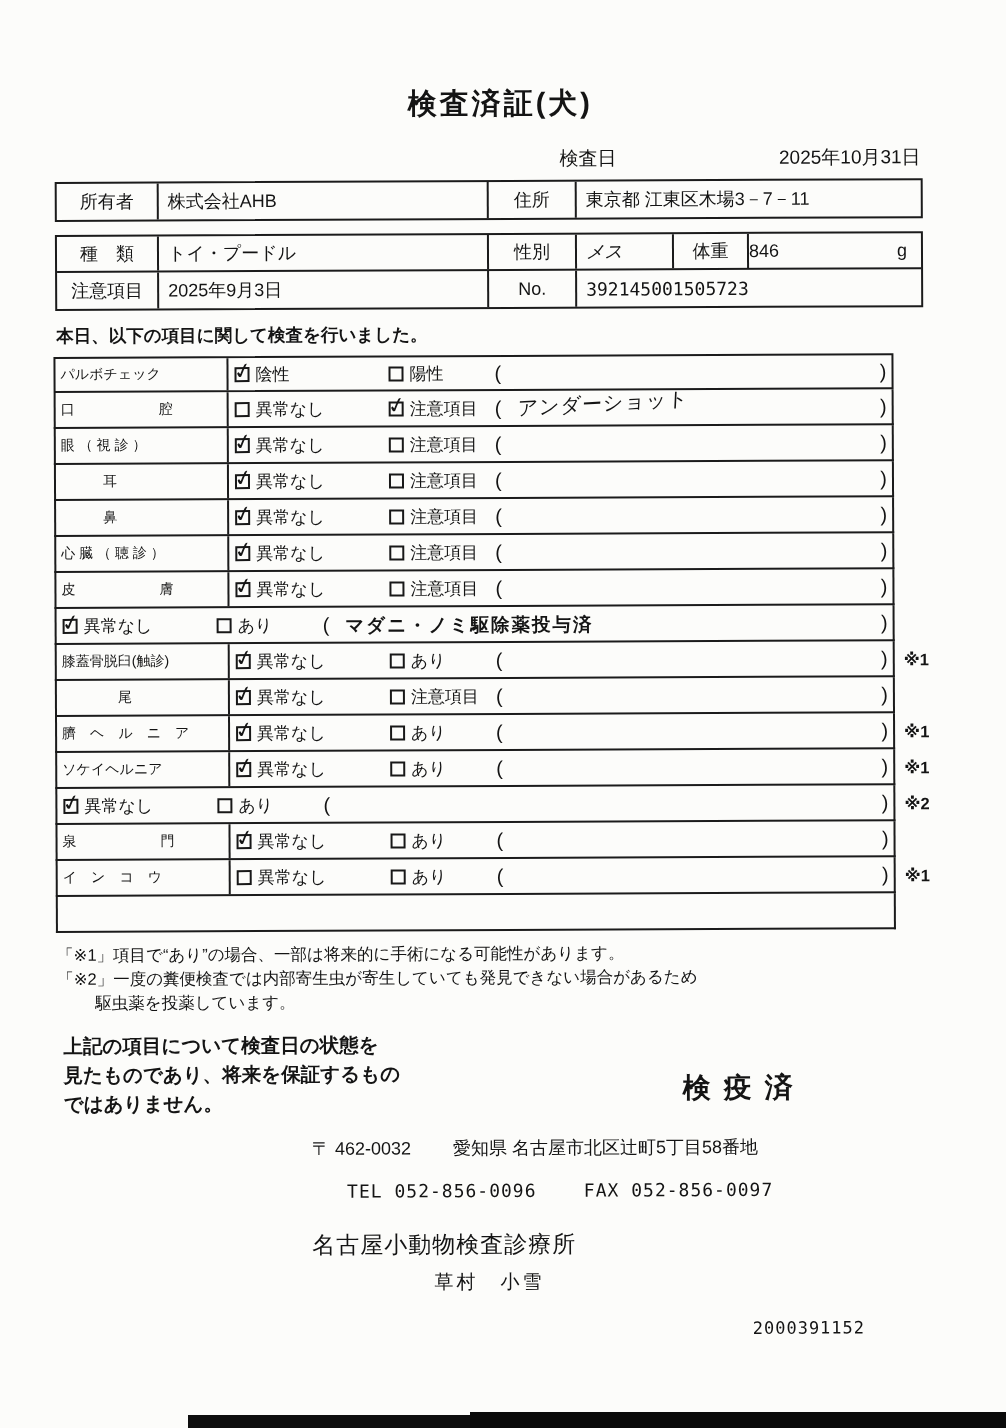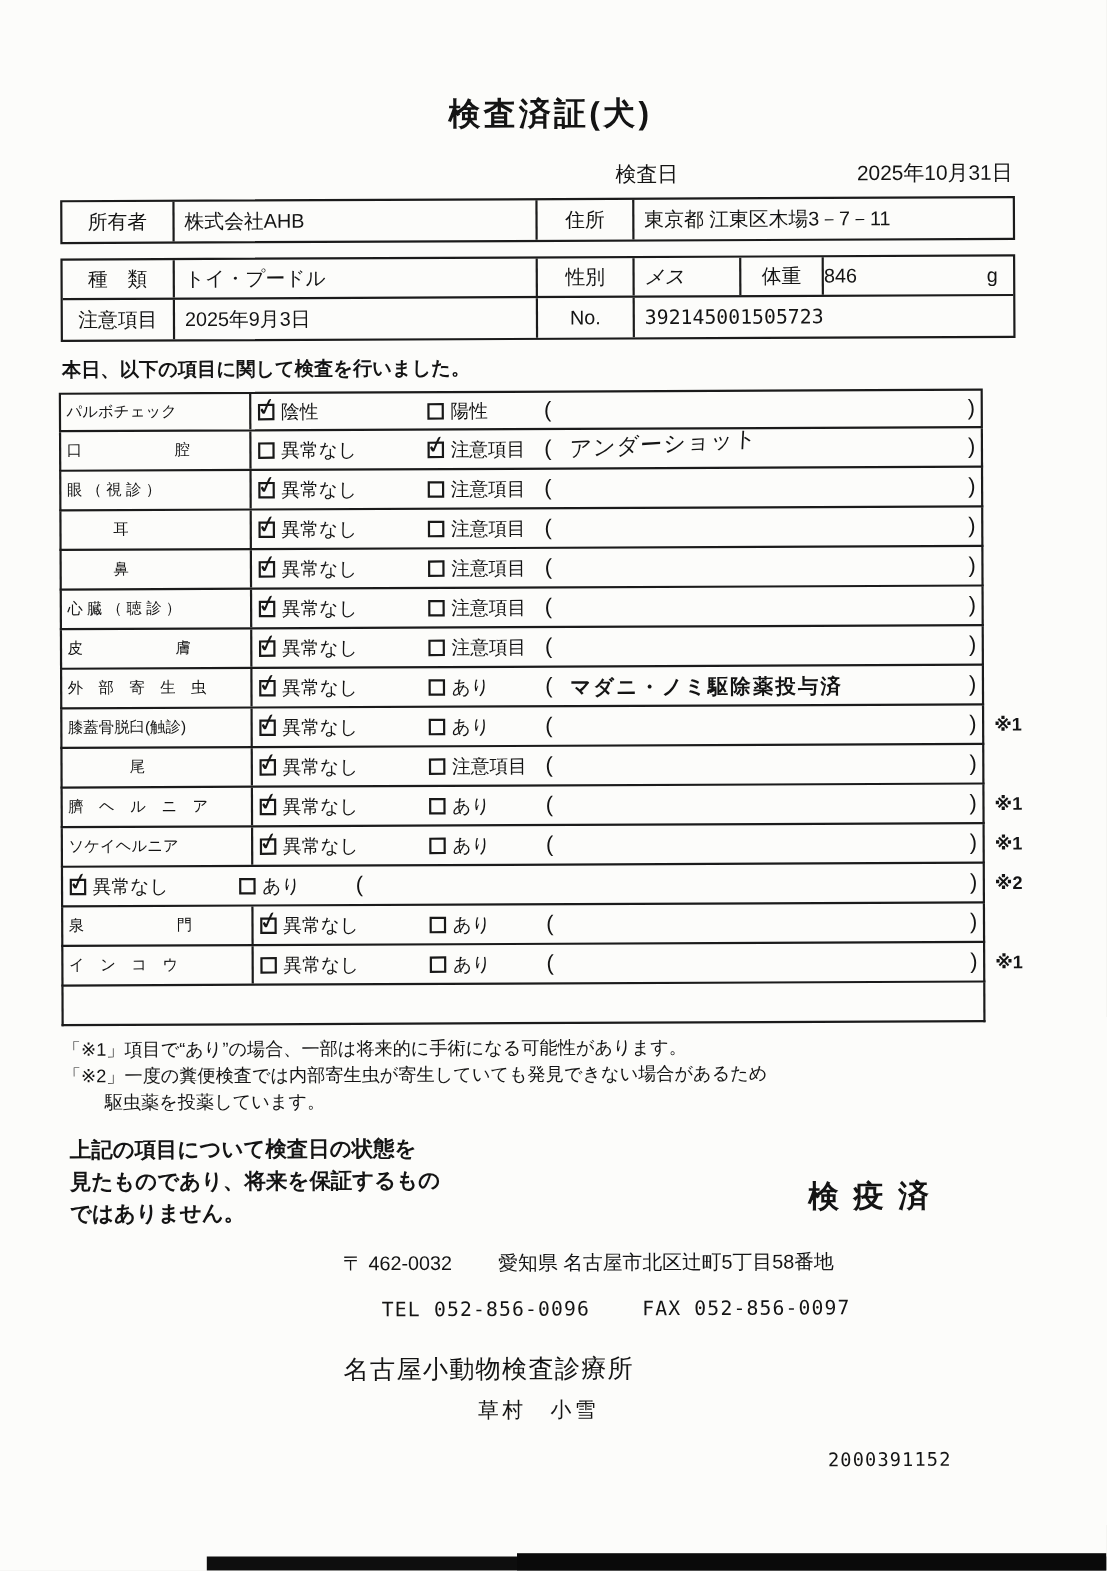--- a/index.html
+++ b/index.html
@@ -92,21 +92,21 @@
   .mark { width: 48px; flex: none; display: flex; align-items: center; padding-left: 9px; font-size: 16.5px; font-weight: 600; }
 
   
   .footnotes { margin: 11px 0 0 56px; font-size: 16.5px; line-height: 1.45; }
   .fn-indent { margin-left: 38px; }
 
   
   .disc-row { display: flex; align-items: center; margin: 16px 90px 0 62px; }
   .disclaimer { font-size: 19.5px; font-weight: 600; line-height: 1.5; }
   .stamp {
-    margin-left: auto; margin-right: 60px; margin-top: 30px;
+    margin-left: auto; margin-right: 112px; margin-top: 30px;
     font-size: 28px; font-weight: 700; letter-spacing: 13px;
   }
 
   
   .postal-line { display: flex; gap: 42px; margin: 18px 0 0 310px; font-size: 18px; }
   .tel-line { margin: 20px 0 0 345px; font-size: 18px; letter-spacing: 1px; }
   .clinic-name { margin: 28px 0 0 310px; font-size: 23px; letter-spacing: 1px; }
   .vet-name { margin: 9px 0 0 432px; font-size: 19px; letter-spacing: 3px; }
   .serial { margin: 24px 0 0 750px; font-size: 17px; letter-spacing: 1px; }
 
@@ -314,21 +314,20 @@
               <span class="paren open">(</span>
               <span class="ntext"></span>
               <span class="paren close">)</span>
             </div>
           </div>
           <div class="mark"></div>
         </div>
 
         <div class="exam-row">
           <div class="exam-inner">
-            <div class="cell item">外　部　寄　生　虫</div>
             <div class="cell opt o1">
               <span class="cb">
                 <span class="tick">✓</span>
               </span>
               <span class="olabel">異常なし</span>
             </div>
             <div class="cell opt o2">
               <span class="cb"></span>
               <span class="olabel">あり</span>
             </div>

